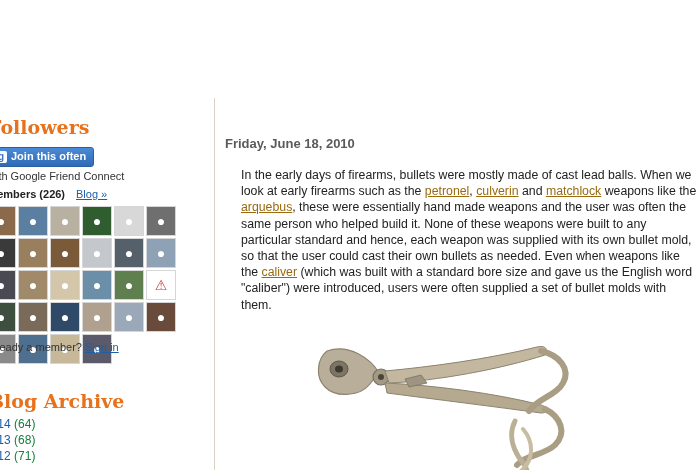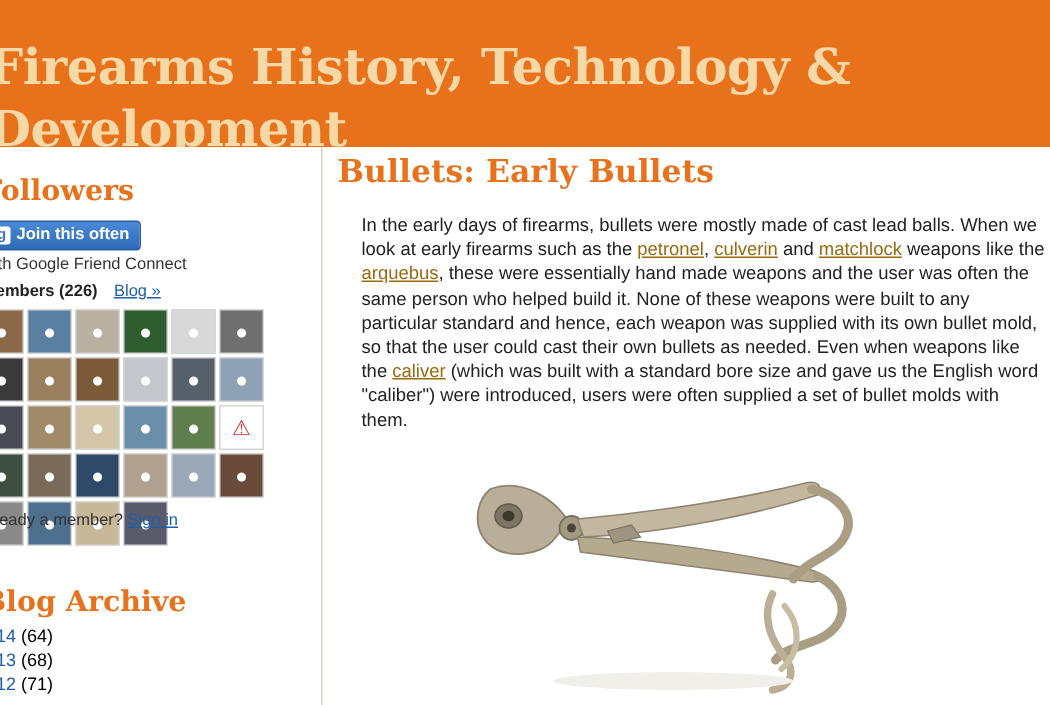--- a/index.html
+++ b/index.html
@@ -159,21 +159,21 @@
   }
   .archive-list li {
     padding: 1px 0;
     color: #333333;
     white-space: nowrap;
   }
   .archive-list .year {
     color: #1b5fa8;
     text-decoration: none;
   }
-  .archive-list .count { color: #000000; }
+  .archive-list .count { color: #15803d; }
 
   
   .divider {
     position: absolute;
     left: 214px; top: 98px;
     width: 1px; height: 372px;
     background: #d9d2c5;
   }
 
   
@@ -223,23 +223,20 @@
     background: #ffffff;
     position: relative;
     overflow: hidden;
   }
 </style>
 </head>
 <body>
 
 <div id="page">
 
-  <div class="banner">
-    <h1 class="banner-title">Firearms History, Technology &amp; Development</h1>
-  </div>
 
   <div class="sidebar">
 
     <h2 class="sb-heading followers-heading">Followers</h2>
 
     <div class="gfc-row">
       <span class="join-btn">
         <span class="gplus">g</span>
         <span>Join this often</span>
       </span>
@@ -350,21 +347,21 @@
         <li><a class="year" href="#">2014</a><span class="count"> (64)</span></li>
         <li><a class="year" href="#">2013</a><span class="count"> (68)</span></li>
         <li><a class="year" href="#">2012</a><span class="count"> (71)</span></li>
       </ul>
   </div>
 
   <div class="divider"></div>
 
   <div class="main">
 
-    <h3 class="post-title">Bullets: Early Bullets</h3>
+    <p class="post-date">Friday, June 18, 2010</p>
     <p class="post-body">In the early days of firearms, bullets were mostly made of cast lead balls. When we look at early firearms such as the <a href="#">petronel</a>, <a href="#">culverin</a> and <a href="#">matchlock</a> weapons like the <a href="#">arquebus</a>, these were essentially hand made weapons and the user was often the same person who helped build it. None of these weapons were built to any particular standard and hence, each weapon was supplied with its own bullet mold, so that the user could cast their own bullets as needed. Even when weapons like the <a href="#">caliver</a> (which was built with a standard bore size and gave us the English word "caliber") were introduced, users were often supplied a set of bullet molds with them.</p>
 
     <div class="post-image-wrap">
       <div class="post-image">
         <svg viewBox="0 0 290 170" width="290" height="170">
           <rect x="0" y="0" width="290" height="170" fill="#ffffff"></rect>
 
           <path d="M18 22 C8 30 6 48 16 58 C28 70 52 66 60 56 L70 44 C62 30 40 14 18 22 Z" fill="#b9ae99" stroke="#8d8470" stroke-width="1.2"></path>
           <ellipse cx="30" cy="40" rx="9" ry="8" fill="#7c7464" stroke="#5f594c" stroke-width="1"></ellipse>
           <ellipse cx="30" cy="40" rx="4" ry="3.5" fill="#3e392f"></ellipse>

